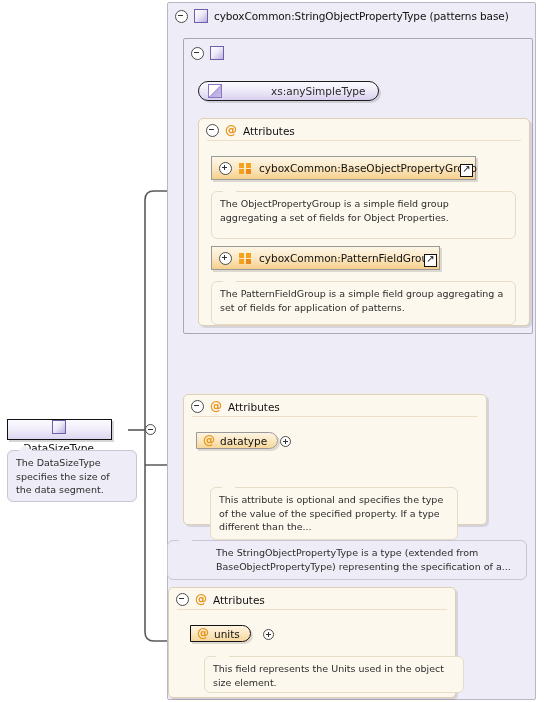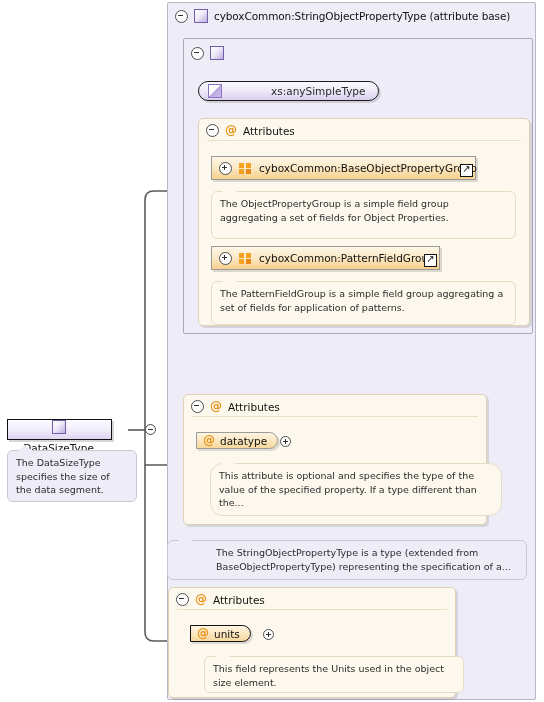--- a/index.html
+++ b/index.html
@@ -170,21 +170,21 @@
 
       <path d="M 145 632 Q 145 641 154 641 L 196 641"></path>
     </g>
   </svg>
 
   
   <div class="abs panel" style="left:167px;top:2px;width:369px;height:698px;">
     <div class="panel-hdr" style="top:4px;">
       <span class="toggle"></span>
       <span class="ico-type"></span>
-      <span class="panel-title">cyboxCommon:StringObjectPropertyType (attribute base)</span>
+      <span class="panel-title">cyboxCommon:StringObjectPropertyType (patterns base)</span>
     </div>
   </div>
 
   
   <div class="abs panel inner" style="left:183px;top:38px;width:350px;height:296px;">
     <div class="panel-hdr" style="top:5px;">
       <span class="toggle"></span>
       <span class="ico-type"></span>
     </div>
   </div>
@@ -250,21 +250,21 @@
     </div>
     <div class="attrs-rule"></div>
   </div>
 
   
   <div class="abs attr-pill" style="left:196px;top:432px;">
     <span class="ico-at">@</span>
     <span class="txt">datatype</span>
   </div>
   <span class="abs toggle plus" style="left:280px;top:436px;"></span>
-  <div class="note cream" style="left:210px;top:463px;width:292px;height:53px;border-radius:13px;">
+  <div class="note cream" style="left:210px;top:487px;width:248px;height:53px;">
     <span class="tab"></span>
     <span>This attribute is optional and specifies the type of the value of the specified property. If a type different than the...</span>
   </div>
 
   
   <div class="note lilac" style="left:167px;top:540px;width:360px;height:40px;padding-left:48px;">
     <span class="tab"></span>
     <span>The StringObjectPropertyType is a type (extended from BaseObjectPropertyType) representing the specification of a...</span>
   </div>
 

